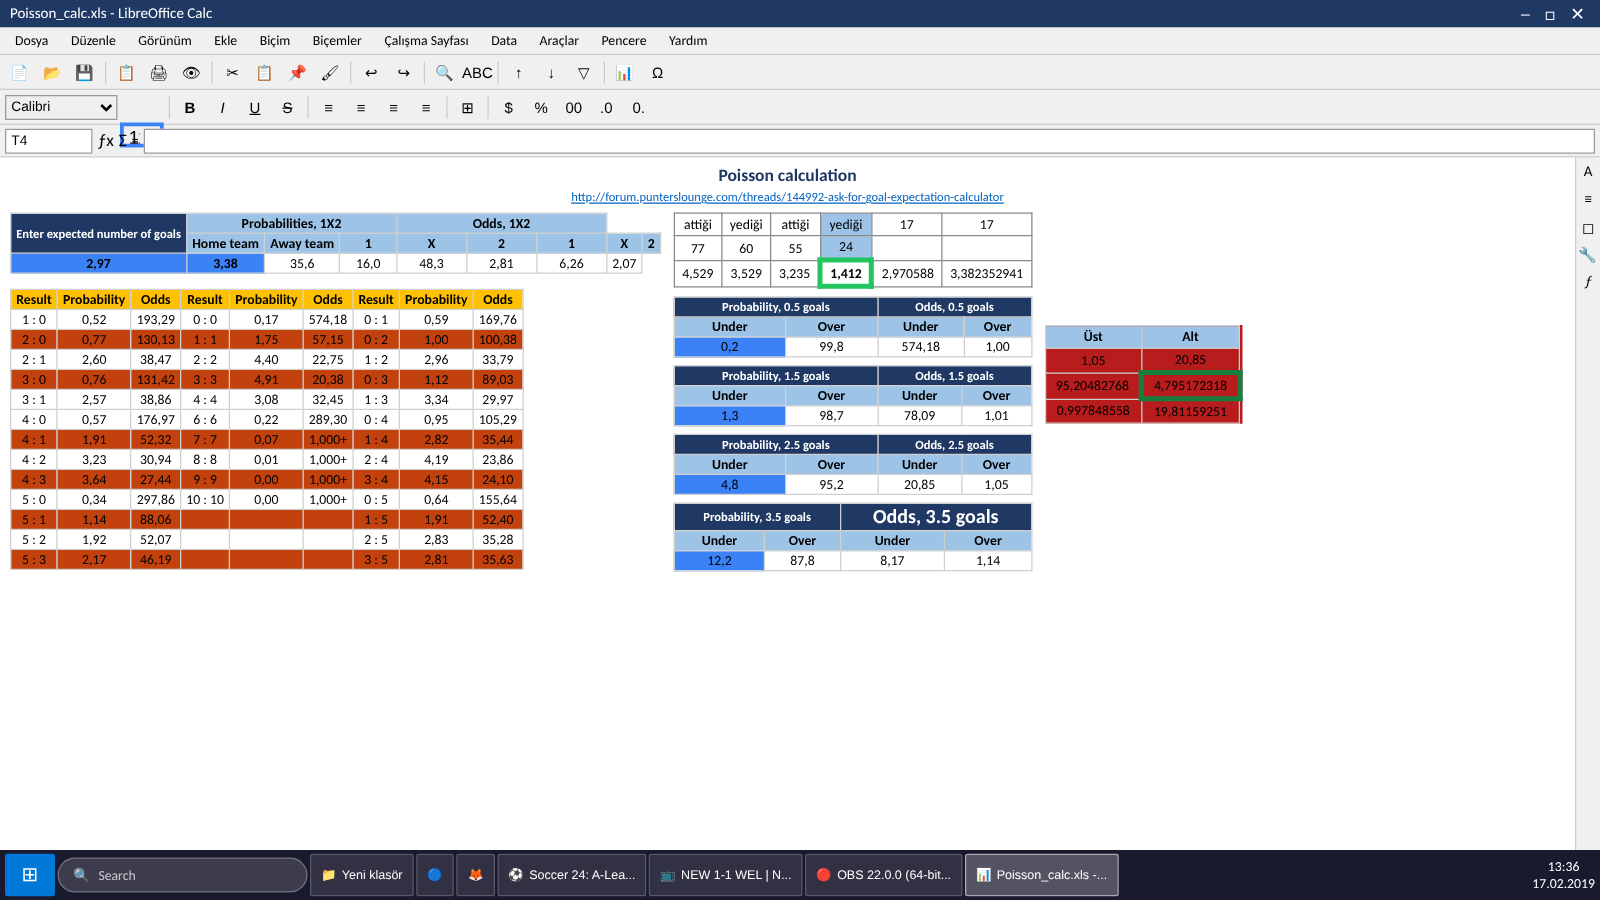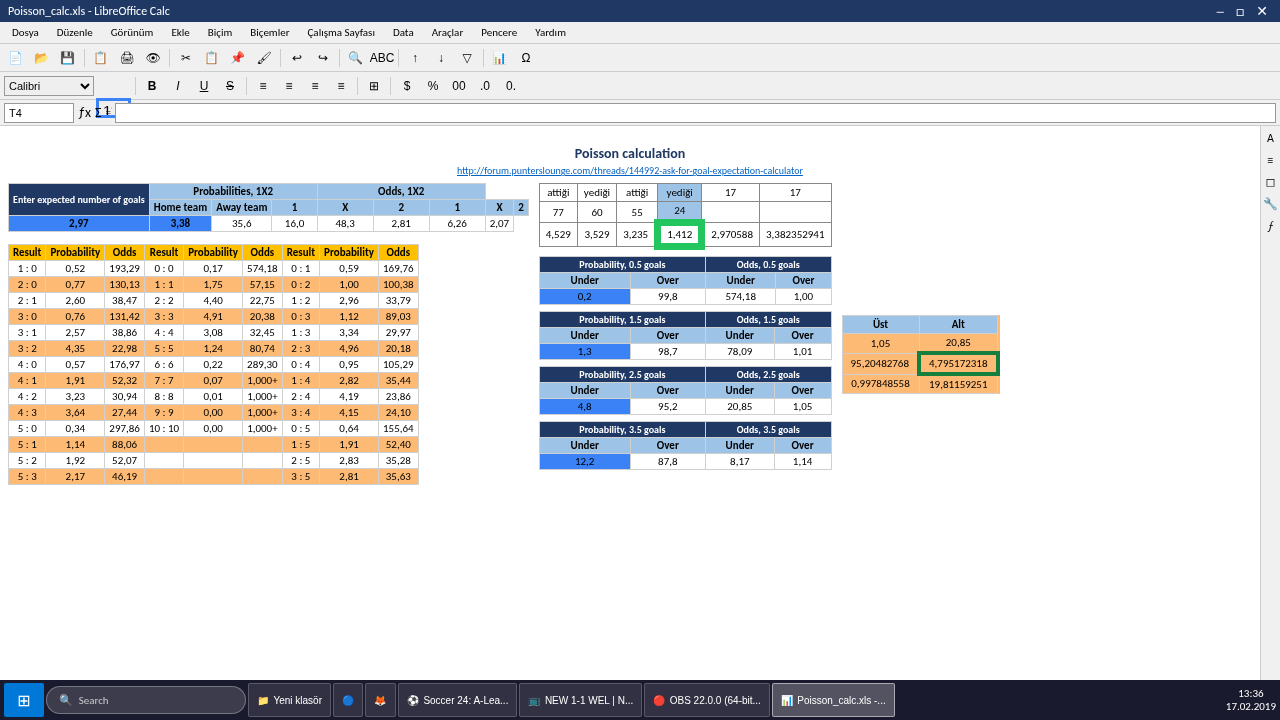--- a/index.html
+++ b/index.html
@@ -107,21 +107,21 @@
     }
     .header-light-blue {
       background: #9dc3e6;
       font-weight: bold;
     }
     .header-orange {
       background: #ffc000;
       font-weight: bold;
     }
     .cell-yellow { background: #3b82f6; }
-    .row-light { background: #fdba74; }
+    .row-light { background: #c2410c; }
     
     
     .side-panel {
       width: 20px;
       background: #f0f0f0;
       border-left: 1px solid #ccc;
       display: flex;
       flex-direction: column;
       align-items: center;
       padding: 4px 0;
@@ -332,21 +332,21 @@
 <div class="formula-bar">
   <input class="cell-ref" type="text" value="T4" style="">
   <span style="cursor:pointer; font-size:14px;">ƒx</span>
   <span style="cursor:pointer; font-size:14px;">Σ</span>
   <span style="cursor:pointer;">=</span>
   <input class="formula-input" type="text" style="">
 </div>
 
 <div style="display:flex; height: calc(720px - 22px - 22px - 28px - 28px - 26px - 40px); overflow:hidden;">
 
-  <div style="flex:1; background:white; overflow:hidden; padding: 13px 8px 0 8px; position:relative;">
+  <div style="flex:1; background:white; overflow:hidden; padding: 0 8px 0 8px; position:relative;">
 
     <div class="page-title" style="margin-top:6px;">Poisson calculation</div>
     <div class="page-link">http://forum.punterslounge.com/threads/144992-ask-for-goal-expectation-calculator</div>
 
     <div style="display:flex; gap: 10px;">
 
       <div style="flex: 0 0 auto;">
 
         <table style="margin-bottom:12px;">
           <tbody>
@@ -439,31 +439,20 @@
             <td>3 : 1</td>
                 <td>2,57</td>
                 <td>38,86</td>
             <td>4 : 4</td>
                 <td>3,08</td>
                 <td>32,45</td>
             <td>1 : 3</td>
                 <td>3,34</td>
                 <td>29,97</td>
           </tr>
-          <tr class="row-light">
-            <td>3 : 2</td>
-                <td>4,35</td>
-                <td>22,98</td>
-            <td>5 : 5</td>
-                <td>1,24</td>
-                <td>80,74</td>
-            <td>2 : 3</td>
-                <td>4,96</td>
-                <td>20,18</td>
-          </tr>
           <tr>
             <td>4 : 0</td>
                 <td>0,57</td>
                 <td>176,97</td>
             <td>6 : 6</td>
                 <td>0,22</td>
                 <td>289,30</td>
             <td>0 : 4</td>
                 <td>0,95</td>
                 <td>105,29</td>
@@ -566,21 +555,21 @@
             <td style="border:1px solid #888; padding:2px 6px;">60</td>
             <td style="border:1px solid #888; padding:2px 6px;">55</td>
             <td style="border:1px solid #888; background:#9dc3e6; padding:2px 6px;">24</td>
             <td style="border:1px solid #888; padding:2px 6px;"></td>
             <td style="border:1px solid #888; padding:2px 6px;"></td>
           </tr>
           <tr>
             <td style="border:1px solid #888; padding:2px 6px;">4,529</td>
             <td style="border:1px solid #888; padding:2px 6px;">3,529</td>
             <td style="border:1px solid #888; padding:2px 6px;">3,235</td>
-            <td style="border:7px solid #22c55e; padding:2px 6px;">1,412</td>
+            <td style="border:4px solid #22c55e; padding:2px 6px;font-weight:bold;">1,412</td>
             <td style="border:1px solid #888; padding:2px 6px;">2,970588</td>
             <td style="border:1px solid #888; padding:2px 6px;">3,382352941</td>
           </tr>
         </tbody>
           </table>
 
         <table style="border:1px solid #888;">
           <tbody>
               <tr>
             <td colspan="2" class="header-blue" style="font-size:10px;">Probability, 0.5 goals</td>
@@ -640,41 +629,41 @@
             <td>20,85</td>
             <td>1,05</td>
           </tr>
         </tbody>
           </table>
 
         <table style="border:1px solid #888;">
           <tbody>
               <tr>
             <td colspan="2" class="header-blue" style="font-size:10px;">Probability, 3.5 goals</td>
-            <td colspan="2" class="header-blue" style="font-size:10px;">Odds, 3.5 goals</td>
+            <td colspan="2" class="header-blue" style="font-size:16px;">Odds, 3.5 goals</td>
           </tr>
           <tr>
             <td class="header-light-blue">Under</td>
             <td class="header-light-blue">Over</td>
             <td class="header-light-blue">Under</td>
             <td class="header-light-blue">Over</td>
           </tr>
           <tr>
             <td class="cell-yellow">12,2</td>
             <td>87,8</td>
             <td>8,17</td>
             <td>1,14</td>
           </tr>
         </tbody>
           </table>
 
       </div>
 
       <div style="flex: 0 0 auto; margin-top: 90px;">
-        <table style="border:1px solid #888; background:#fdba74;margin-top:42px;">
+        <table style="border:1px solid #888; background:#b91c1c;">
           <tbody>
               <tr>
             <td class="header-light-blue" style="padding:2px 8px;">Üst</td>
             <td class="header-light-blue" style="padding:2px 8px;">Alt</td>
           </tr>
           <tr>
             <td style="border:1px solid #d0d0d0; padding:2px 8px;">1,05</td>
             <td style="border:1px solid #d0d0d0; padding:2px 8px;">20,85</td>
           </tr>
           <tr>

